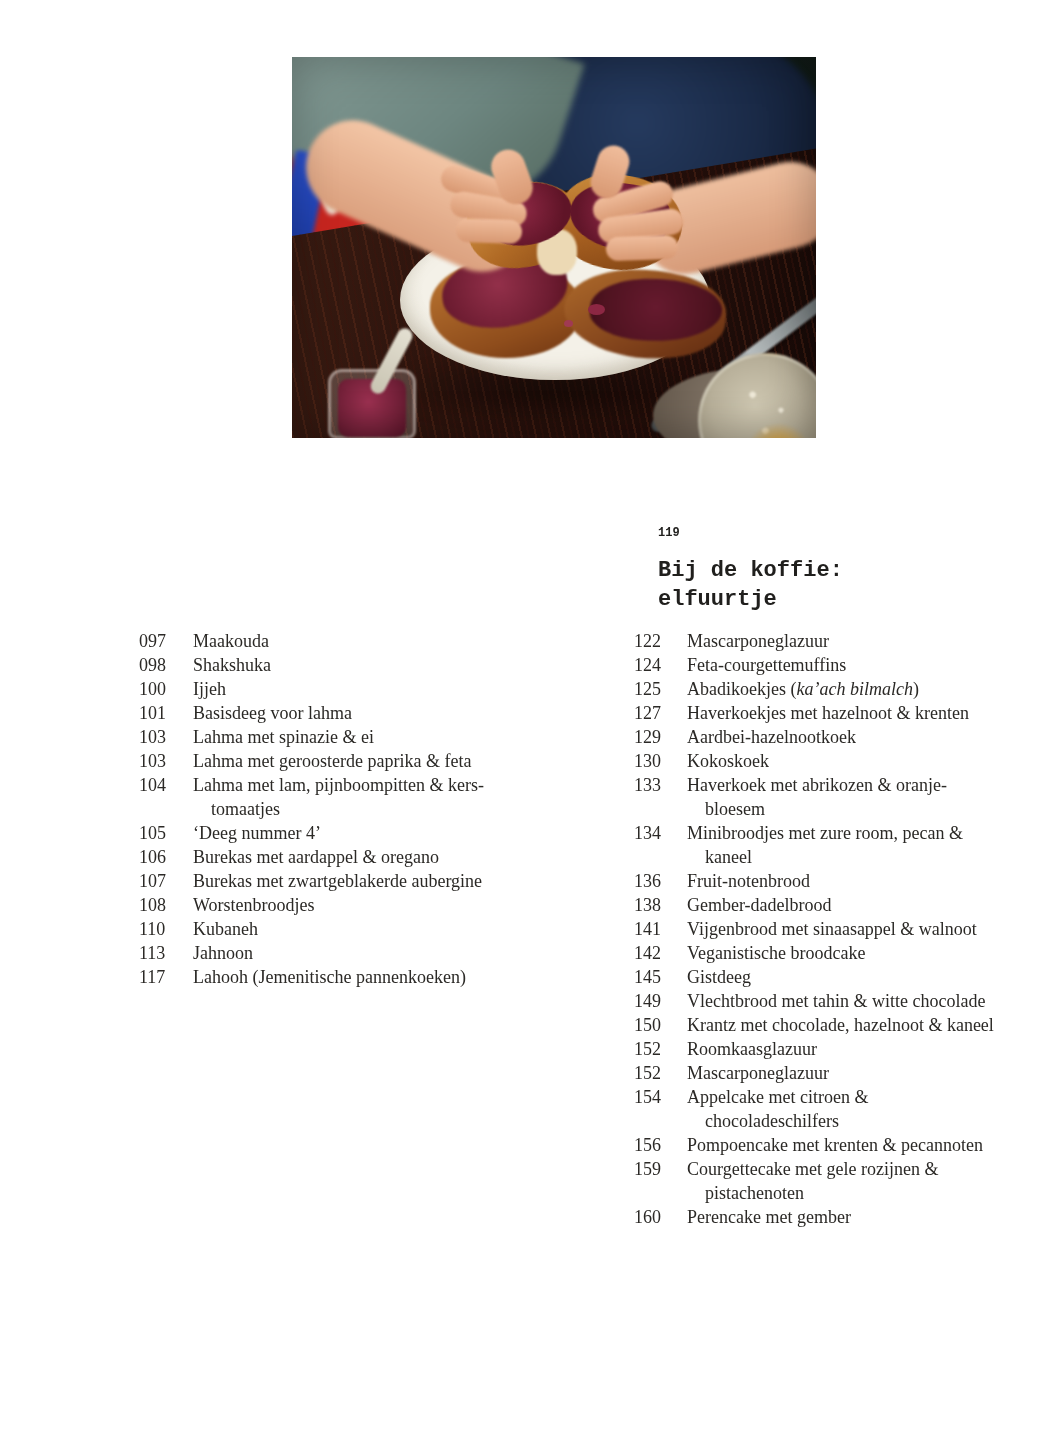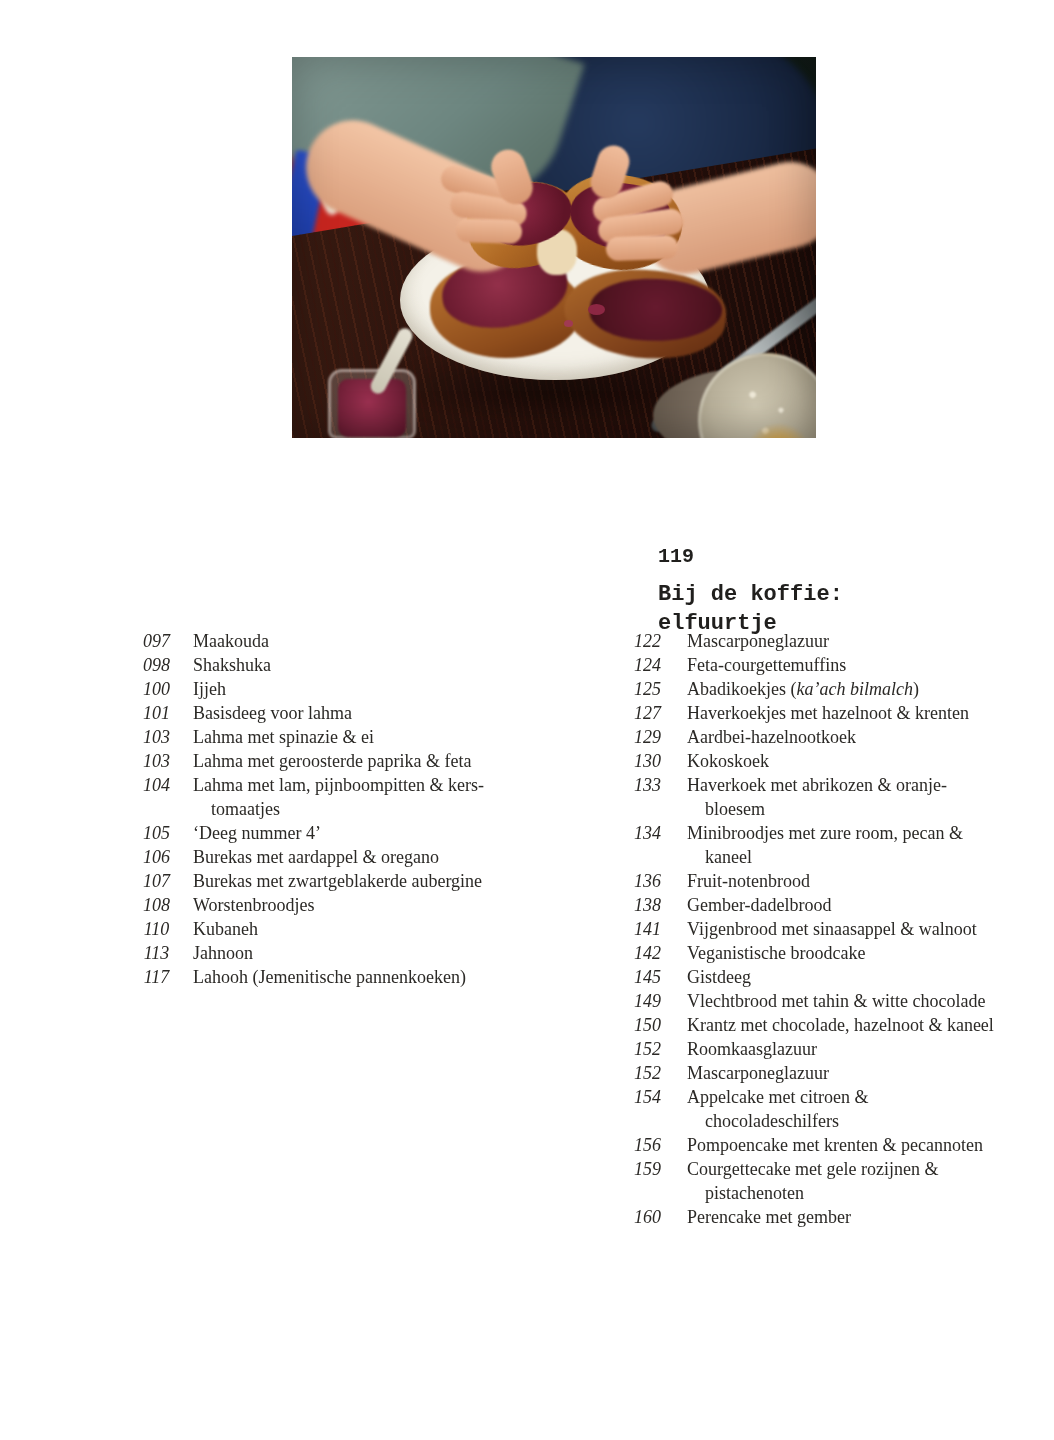--- a/index.html
+++ b/index.html
@@ -80,29 +80,29 @@
   .ph-f4{left:300px;top:132px;width:82px;height:26px;transform:rotate(-16deg);}
   .ph-f5{left:306px;top:156px;width:86px;height:26px;transform:rotate(-8deg);}
   .ph-f6{left:314px;top:179px;width:72px;height:24px;transform:rotate(-2deg);}
   .ph-thumbL{left:203px;top:92px;width:34px;height:56px;transform:rotate(-20deg);border-radius:17px;}
   .ph-thumbR{left:302px;top:88px;width:32px;height:54px;transform:rotate(18deg);border-radius:16px;}
   .ph-vignette{inset:0;box-shadow:inset 0 0 45px rgba(0,0,0,.28);}
 
   
   .section-header{position:absolute;left:658px;top:520px;font-family:"Liberation Mono",monospace;
     font-weight:bold;color:#201f1d;}
-  .sec-num{font-size:20px;line-height:26px;margin-bottom:10px;margin-top:24px;}
+  .sec-num{font-size:12px;line-height:26px;margin-bottom:10px;}
   .sec-title{font-size:22px;line-height:29px;}
 
   
   .toc-col{position:absolute;top:629px;font-size:18px;line-height:24px;color:#2b2926;}
   #toc-left{left:139px;}
   #toc-right{left:607px;}
   .toc-row{display:flex;align-items:flex-start;}
-  .num{flex:none;text-align:center;font-style:italic;}
+  .num{flex:none;text-align:left;}
   #toc-left .num{width:35px;}
   #toc-right .num{width:27px;margin-left:27px;}
   .title{flex:none;white-space:nowrap;padding-left:18px;text-indent:-18px;}
   #toc-left .title{margin-left:19px;}
   #toc-right .title{margin-left:26px;}
   .title i{}
 </style>
 </head>
 <body>
 

